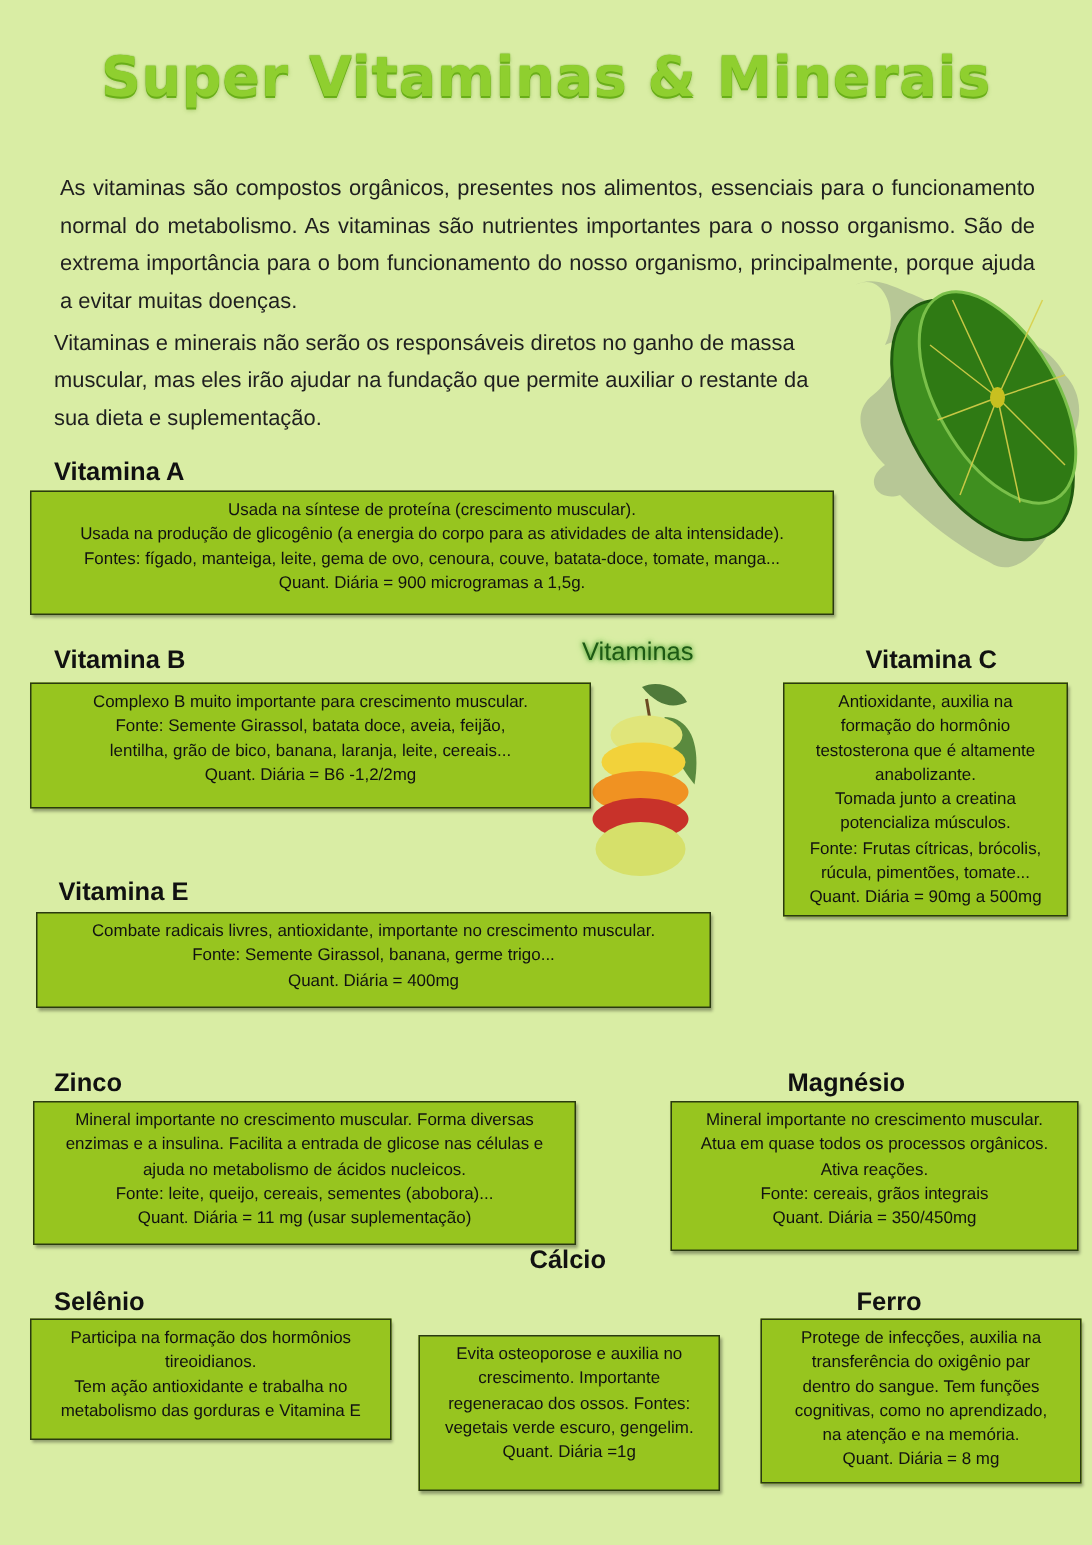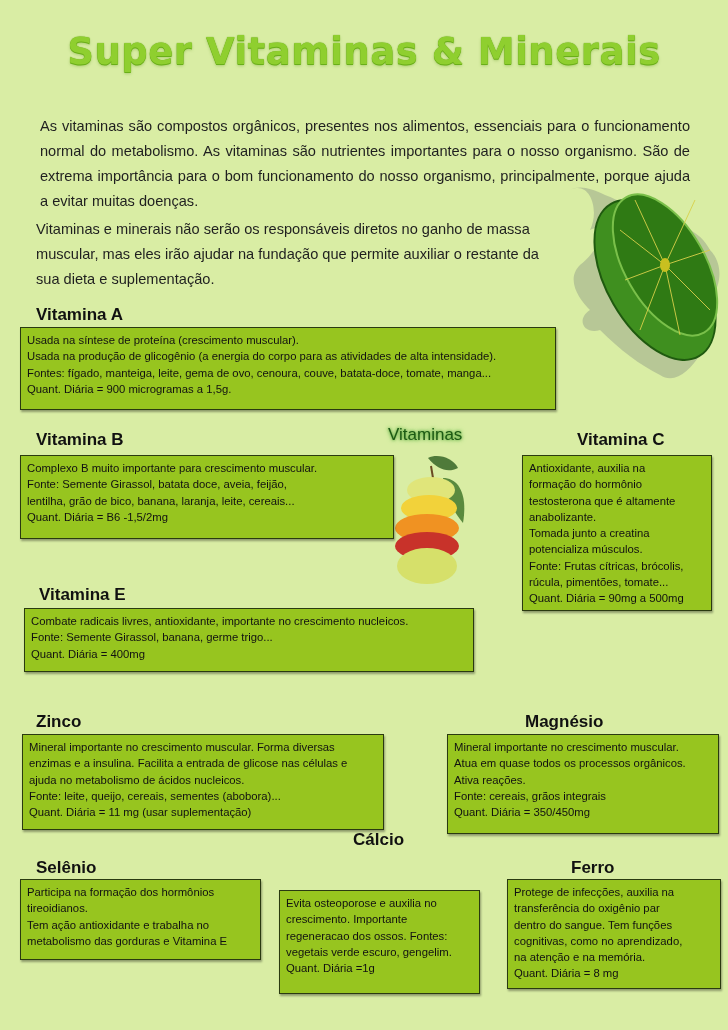--- a/index.html
+++ b/index.html
@@ -24,21 +24,21 @@
   .intro.p2 { top:217px; width:528px; text-align:left; }
   .label {
     position:absolute; font-weight:bold; font-size:17px; color:#111;
   }
   .box {
     position:absolute; background:#97c51f; border:1px solid #2a3a10;
     box-shadow: 1px 2px 2px rgba(0,0,0,0.35);
     font-size:11.3px; line-height:16.3px; color:#111;
     padding:4px 6px; box-sizing:border-box;
   }
-  .box .line { display:block; white-space:nowrap; }
+  .box .line { display:block; white-space:nowrap;text-align:center; }
   .subtitle {
     position:absolute; left:388px; top:425px; font-size:17px; font-weight:normal;
     color:#1d5a14; text-shadow: 0 0 3px #4a9a2a, 0 0 5px #7bc860;
   }
   .lime { position:absolute; left:560px; top:170px; width:168px; height:220px; }
   .fruit { position:absolute; left:383px; top:448px; width:100px; height:145px; }
 </style>
 </head>
 <body>
 
@@ -87,39 +87,39 @@
   <span class="line">Usada na produção de glicogênio (a energia do corpo para as atividades de alta intensidade).</span>
   <span class="line">Fontes: fígado, manteiga, leite, gema de ovo, cenoura, couve, batata-doce, tomate, manga...</span>
   <span class="line">Quant. Diária = 900 microgramas a 1,5g.</span>
 </div>
 
 <div class="label" style="left:36px;top:430px;">Vitamina B</div>
 <div class="box" style="left:20px;top:455px;width:374px;height:84px;">
   <span class="line">Complexo B muito importante para crescimento muscular.</span>
   <span class="line">Fonte: Semente Girassol, batata doce, aveia, feijão,</span>
   <span class="line">lentilha, grão de bico, banana, laranja,  leite, cereais...</span>
-  <span class="line">Quant. Diária = B6 -1,5/2mg</span>
+  <span class="line">Quant. Diária = B6 -1,2/2mg</span>
 </div>
 
 <div class="label" style="left:577px;top:430px;">Vitamina C</div>
 <div class="box" style="left:522px;top:455px;width:190px;height:156px;">
   <span class="line">Antioxidante, auxilia na</span>
   <span class="line">formação do hormônio</span>
   <span class="line">testosterona que é altamente</span>
   <span class="line">anabolizante.</span>
   <span class="line">Tomada junto a creatina</span>
   <span class="line">potencializa músculos.</span>
   <span class="line">Fonte: Frutas cítricas, brócolis,</span>
   <span class="line">rúcula, pimentões, tomate...</span>
   <span class="line">Quant. Diária = 90mg a 500mg</span>
 </div>
 
 <div class="label" style="left:39px;top:585px;">Vitamina E</div>
 <div class="box" style="left:24px;top:608px;width:450px;height:64px;">
-  <span class="line">Combate radicais livres, antioxidante, importante no crescimento nucleicos.</span>
+  <span class="line">Combate radicais livres, antioxidante, importante no crescimento muscular.</span>
   <span class="line">Fonte: Semente Girassol, banana, germe trigo...</span>
   <span class="line">Quant. Diária = 400mg</span>
 </div>
 
 <div class="label" style="left:36px;top:712px;">Zinco</div>
 <div class="box" style="left:22px;top:734px;width:362px;height:96px;">
   <span class="line">Mineral importante no crescimento muscular. Forma diversas</span>
   <span class="line">enzimas e a insulina. Facilita a entrada de glicose nas células e</span>
   <span class="line">ajuda no metabolismo de ácidos nucleicos.</span>
   <span class="line">Fonte: leite, queijo, cereais, sementes (abobora)...</span>

